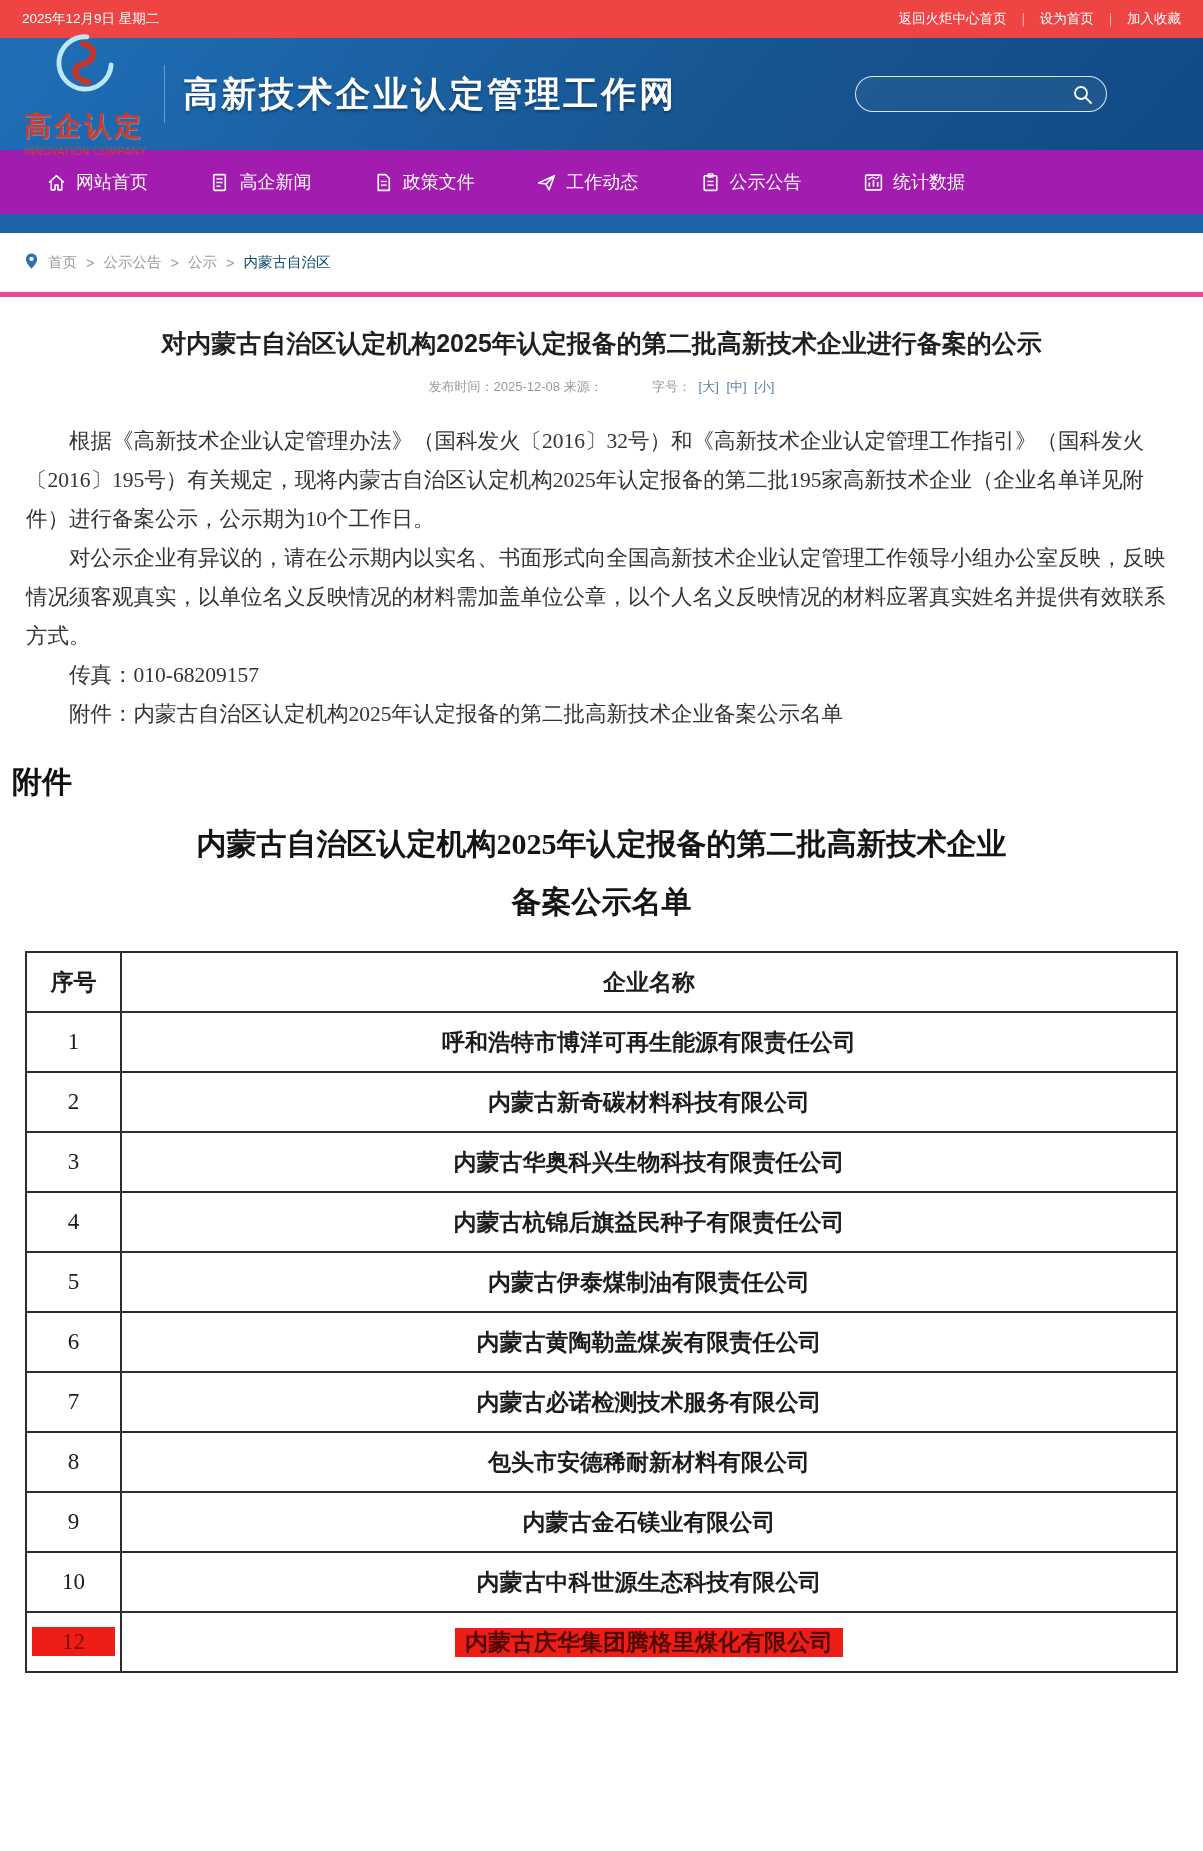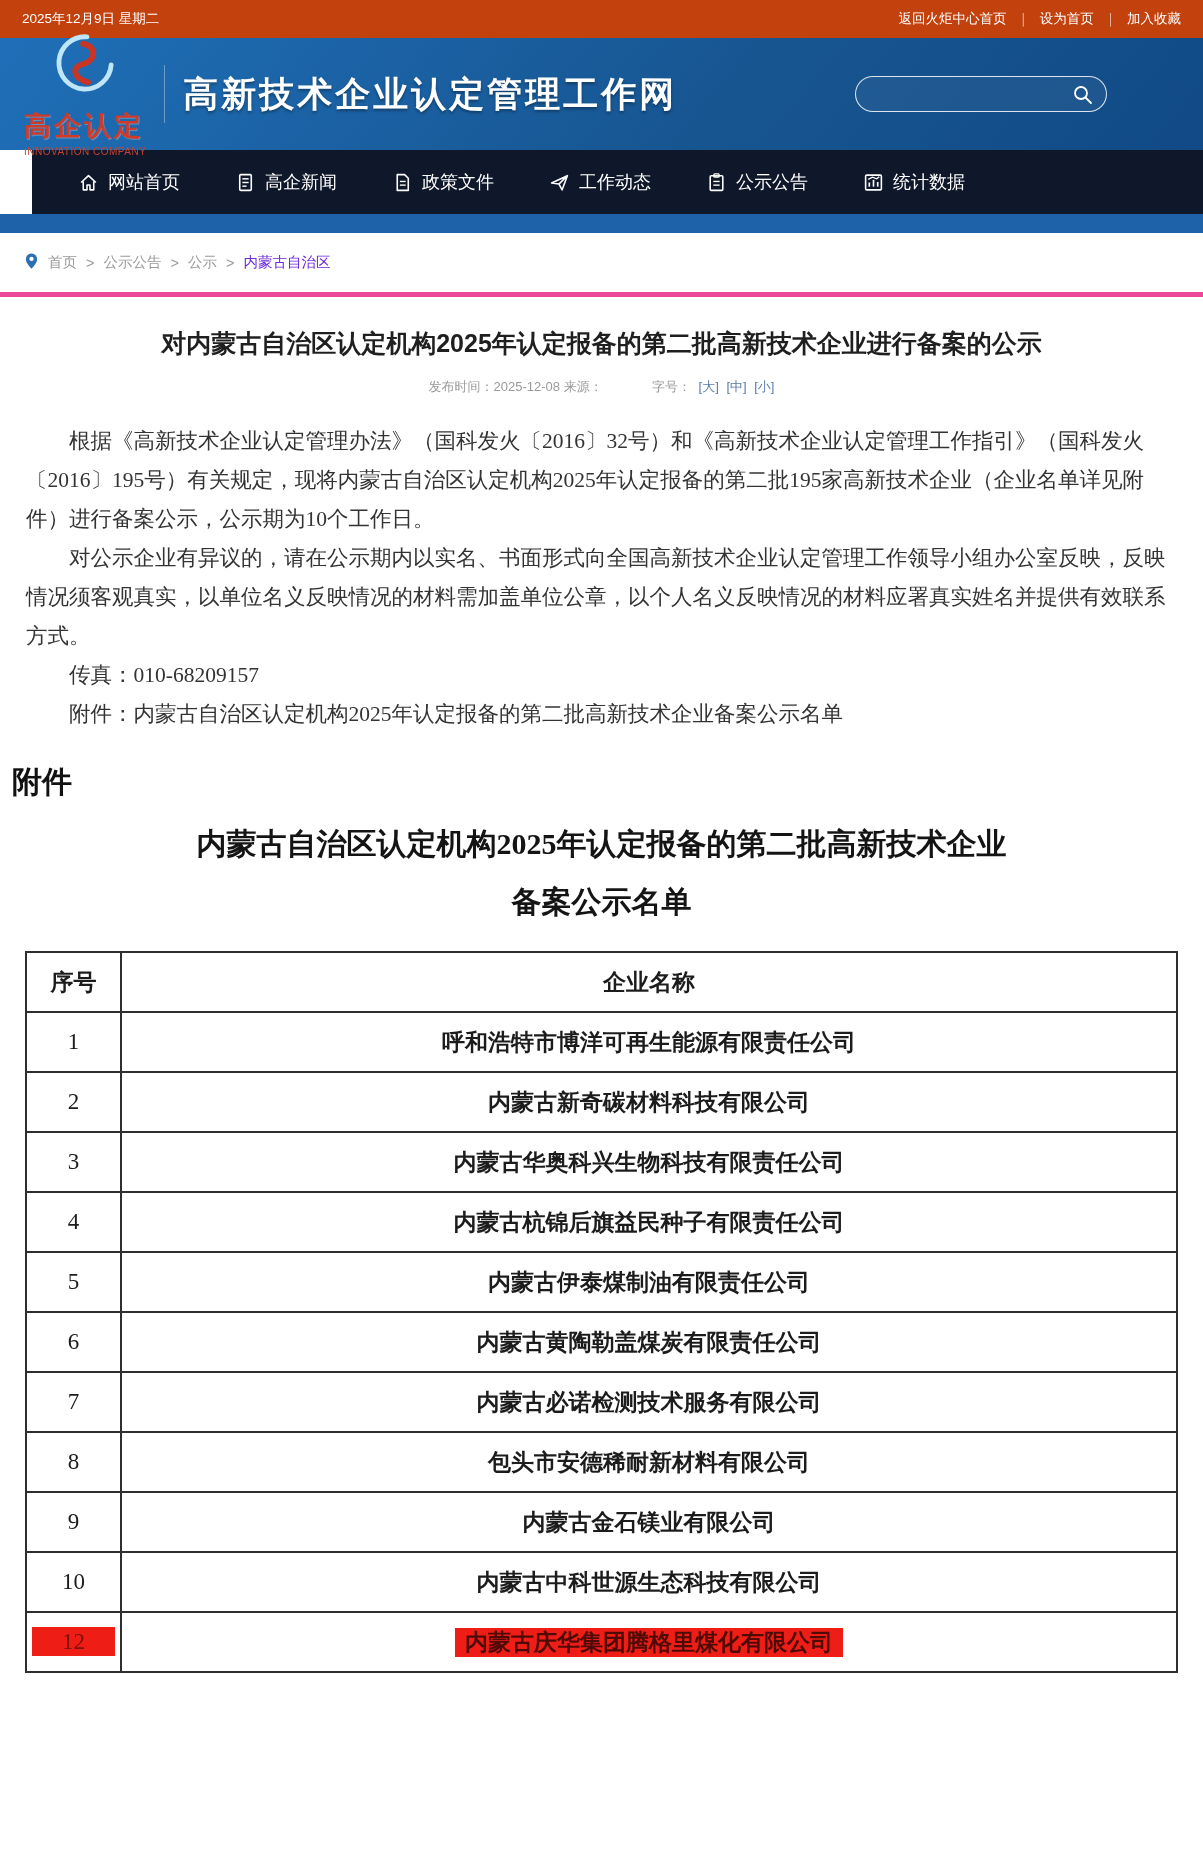--- a/index.html
+++ b/index.html
@@ -5,21 +5,21 @@
   * { box-sizing: border-box; }
   html,body { margin:0; padding:0; }
   body {
     width:1203px; height:1851px; overflow:hidden;
     background:#fff;
     font-family:"Liberation Sans", sans-serif;
     position:relative;
   }
   
   .topbar {
-    height:38px; background:#c2410c; color:#fff;
+    height:38px; background:#ef4444; color:#fff;
     display:flex; align-items:center; justify-content:space-between;
     padding:0 22px; font-size:13.5px;
   }
   .topbar-links { display:flex; align-items:center; gap:10px; }
   .topbar-links .sep { color:rgba(255,255,255,.7); }
   .topbar-links span[data-name^="toplink"] { cursor:pointer; }
   
   .header {
     height:112px;
     background:linear-gradient(130deg,#1e6fb8 0%,#16548f 55%,#104а85 100%);
@@ -40,34 +40,34 @@
     border:1px solid rgba(255,255,255,.85); border-radius:18px;
     background:rgba(255,255,255,.05); position:relative;
   }
   .search input {
     width:100%; height:100%; background:transparent; border:none; outline:none;
     color:#fff; padding:0 40px 0 16px; font-size:14px;
   }
   .search .search-btn { position:absolute; right:12px; top:7px; width:22px; height:22px; cursor:pointer; }
   
   .nav {
-    height:64px; background:#0f172a; display:flex; align-items:center;
-    justify-content:space-between; padding:0 238px 0 46px;margin-left:32px;
+    height:64px; background:#a21caf; display:flex; align-items:center;
+    justify-content:space-between; padding:0 238px 0 46px;
   }
   .nav-item { display:flex; align-items:center; gap:9px; color:#fff; font-size:18px; cursor:pointer; white-space:nowrap; }
   .nav-item svg { display:block; }
   .substrip { height:19px; background:#1e63a9; }
   
   .breadcrumb-bar {
     height:64px; display:flex; align-items:center; gap:9px;
     padding:0 24px; border-bottom:5px solid #ec4899;
     font-size:14.5px; color:#9a9a9a;
   }
   .crumb { cursor:pointer; }
-  .crumb.active { color:#6d28d9; }
+  .crumb.active { color:#0c4a6e; }
   
   .article { padding:0 26px; }
   .article-title { text-align:center; font-size:25px; font-weight:bold; color:#1f1f1f; margin:30px 0 0; }
   .article-meta { text-align:center; font-size:13px; color:#9a9a9a; margin-top:18px; }
   .article-meta .gap { display:inline-block; width:42px; }
   .size-opt { color:#5b7ba6; cursor:pointer; margin-left:4px; }
   .article-body { margin-top:26px; font-family:"Liberation Serif",serif; font-size:21.5px; color:#333; line-height:39px; }
   .article-body p { margin:0; }
   .indent { text-indent:2em; }
   .fax { margin-top:39px; }

